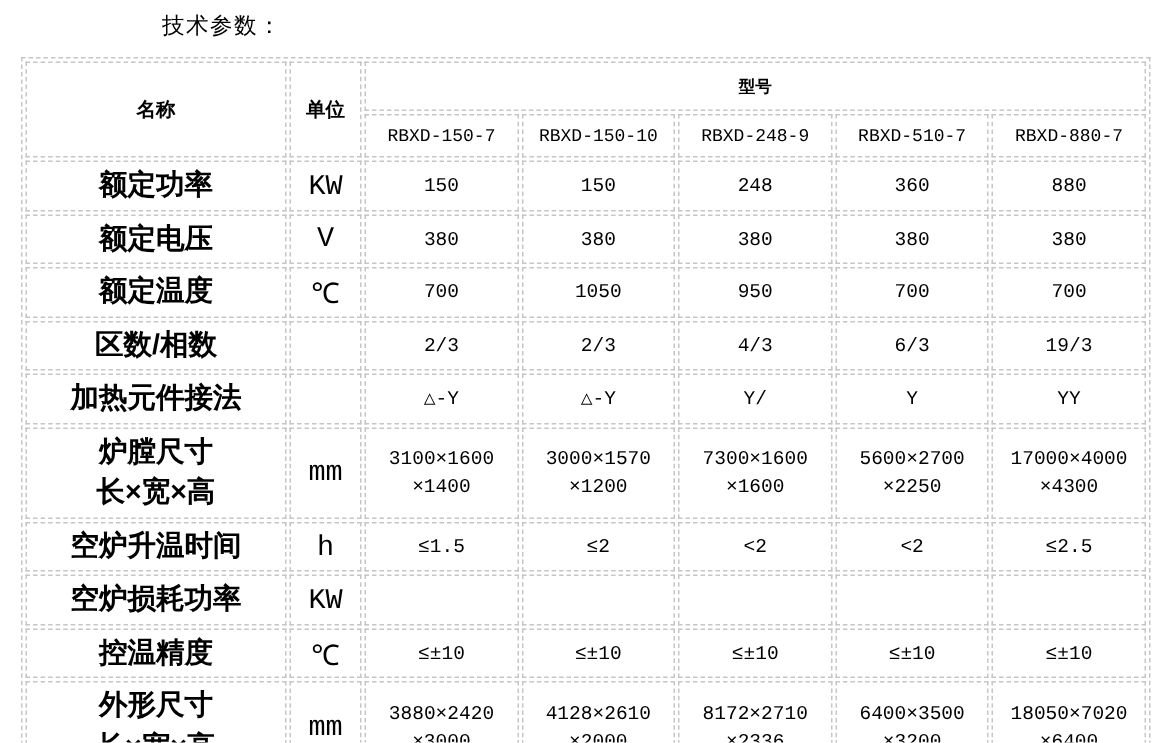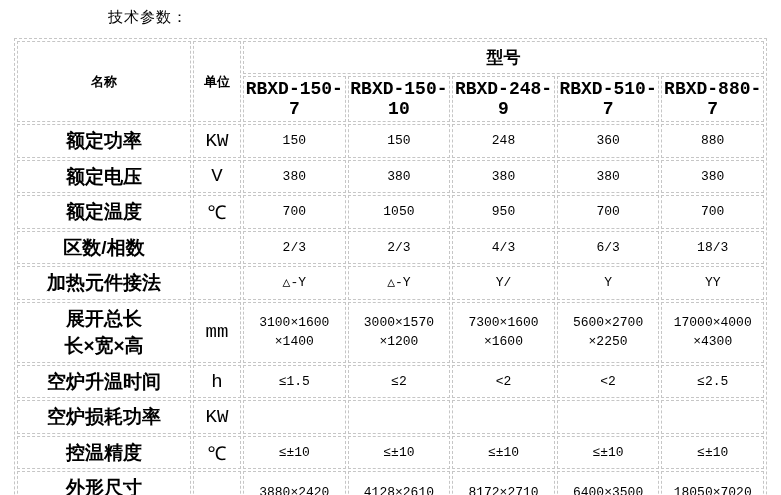--- a/index.html
+++ b/index.html
@@ -15,26 +15,26 @@
     position:absolute;left:14px;top:38px;width:753px;
     table-layout:fixed;
     border-collapse:separate;border-spacing:2px;
     border:1px dashed #c6c6c6;background:#ffffff;
   }
   th,td{
     border:1px dashed #c6c6c6;
     text-align:center;vertical-align:middle;
     padding:2px 1px;overflow:hidden;
   }
-  th.group-head{height:27px;font-size:17px;font-weight:bold;}
+  th.group-head{height:27px;font-size:11px;font-weight:bold;}
   th.col-head{font-size:13px;font-weight:bold;}
   td.model{
     height:23px;
     font-family:"Liberation Mono","DejaVu Sans Mono",monospace;
-    font-size:18px;font-weight:bold;
+    font-size:12px;font-weight:normal;
   }
   td.rowlabel{
     font-weight:bold;font-size:19px;white-space:pre-line;line-height:1.45;
     height:26px;
   }
   td.unit{
     font-family:"Liberation Mono","DejaVu Sans Mono",monospace;
     font-size:19px;height:26px;
   }
   td.val{
@@ -99,33 +99,33 @@
         <td class="val">700</td>
         <td class="val">700</td>
       </tr>
       <tr>
         <td class="rowlabel">区数/相数</td>
         <td class="unit"></td>
         <td class="val">2/3</td>
         <td class="val">2/3</td>
         <td class="val">4/3</td>
         <td class="val">6/3</td>
-        <td class="val">18/3</td>
+        <td class="val">19/3</td>
       </tr>
       <tr>
         <td class="rowlabel">加热元件接法</td>
         <td class="unit"></td>
         <td class="val">△-Y</td>
         <td class="val">△-Y</td>
         <td class="val">Y/</td>
         <td class="val">Y</td>
         <td class="val">YY</td>
       </tr>
       <tr>
-        <td class="rowlabel">展开总长
+        <td class="rowlabel">炉膛尺寸
 长×宽×高</td>
         <td class="unit">mm</td>
         <td class="val">3100×1600
 ×1400</td>
         <td class="val">3000×1570
 ×1200</td>
         <td class="val">7300×1600
 ×1600</td>
         <td class="val">5600×2700
 ×2250</td>

